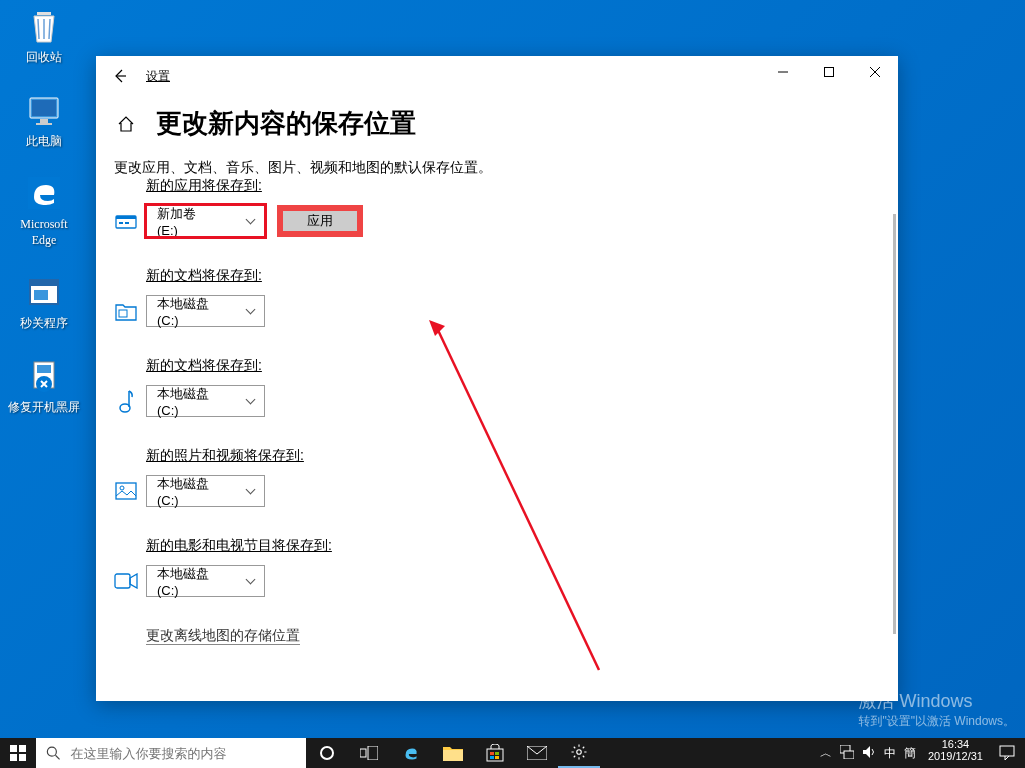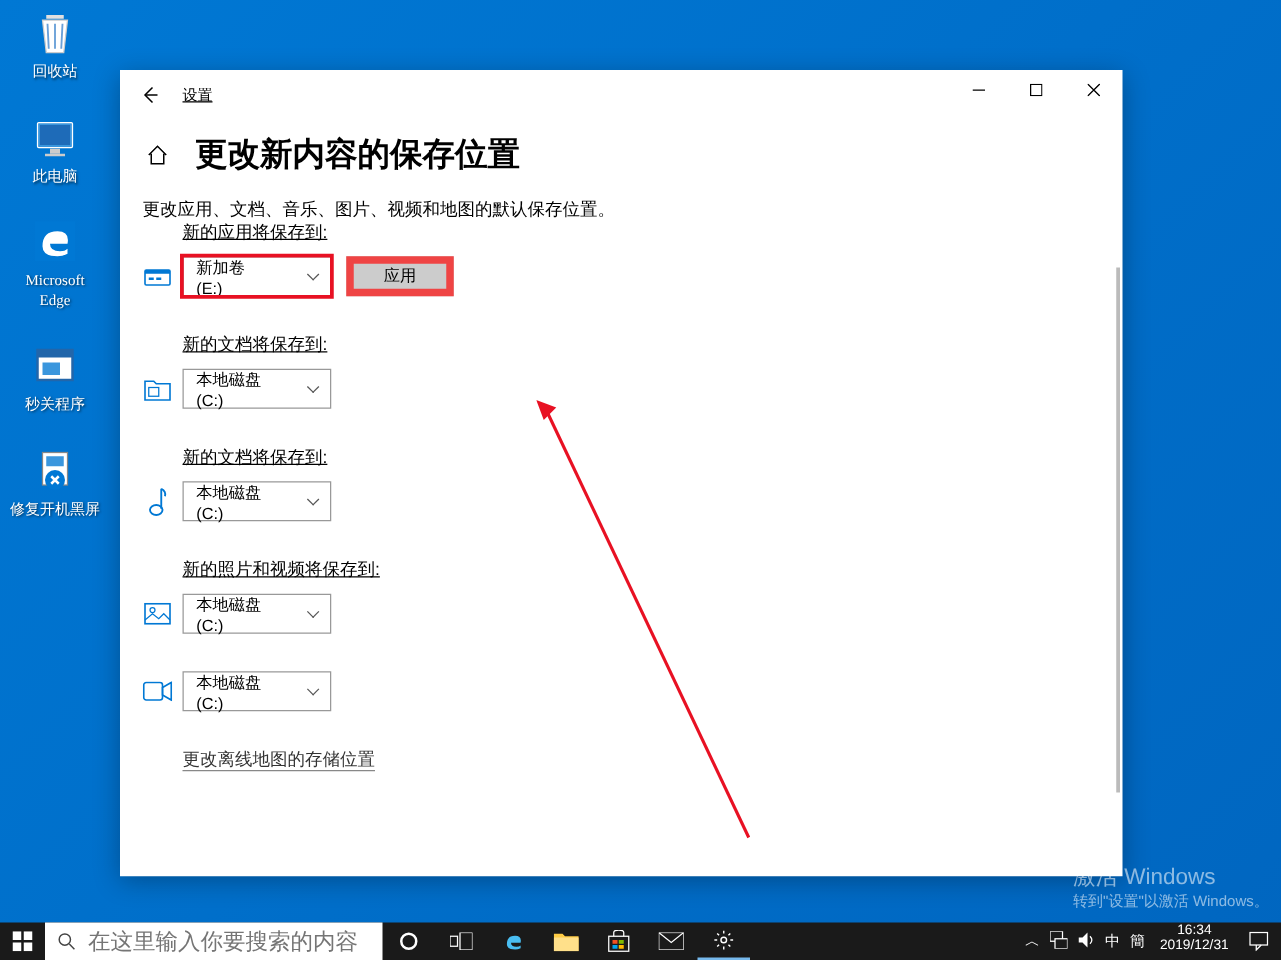--- a/index.html
+++ b/index.html
@@ -41,21 +41,21 @@
     .arrow-svg { position: absolute; left: 333px; top: 224px; pointer-events: none; }
 
     
     .watermark { position: absolute; right: 10px; bottom: 38px; color: rgba(255,255,255,.55); text-align: left; font-size: 12px; }
     .watermark .big { font-size: 18px; }
 
     
     .taskbar { position: absolute; bottom: 0; left: 0; width: 100%; height: 30px; background: #1a1a1a; display: flex; align-items: stretch; color: #fff; font-size: 12px; }
     .start { width: 36px; display: flex; align-items: center; justify-content: center; cursor: pointer; }
     .search-box { flex: 0 0 270px; background: #fff; display: flex; align-items: center; padding: 0 10px; color: #666; gap: 10px; }
-    .search-box input { border: none; outline: none; font-size: 18px; width: 100%; font-family: inherit; color: #333; }
+    .search-box input { border: none; outline: none; font-size: 13px; width: 100%; font-family: inherit; color: #333; }
     .task-btn { width: 42px; display: flex; align-items: center; justify-content: center; cursor: pointer; }
     .task-btn.active { border-bottom: 2px solid #76b9ed; }
     .task-btn .dot { display:inline-block; width:14px; height:14px; border:2px solid #fff; border-radius:50%;}
     .tray { margin-left: auto; display: flex; align-items: center; gap: 8px; padding: 0 6px; }
     .tray span { cursor: pointer; font-size: 12px; }
     .clock { text-align: center; line-height: 1.1; font-size: 11px; padding: 0 6px; cursor: pointer; }
     .notif { width: 36px; display: flex; align-items: center; justify-content: center; cursor: pointer; }
     .scroll-thumb { position: absolute; right: 2px; top: 118px; width: 3px; height: 420px; background: #bbb; }
   </style>
 </head>
@@ -215,20 +215,21 @@
                 <path d="M1 14 L7 9 L12 13 L16 9 L21 14" fill="none" stroke="#0078d4"></path>
               </svg>
             </div>
             <div class="combo">
               <span>本地磁盘 (C:)</span>
               <span class="chev"></span>
             </div>
           </div>
         </div>
         <div class="setting-group">
+          <div class="setting-label">新的电影和电视节目将保存到:</div>
           <div class="setting-row">
             <div class="save-icon">
               <svg width="24" height="16" viewBox="0 0 24 16">
                 <rect x="1" y="1" width="15" height="14" rx="2" fill="none" stroke="#0078d4" stroke-width="1.3"></rect>
                 <path d="M16 5 L23 1 L23 15 L16 11 Z" fill="none" stroke="#0078d4" stroke-width="1.3"></path>
               </svg>
             </div>
             <div class="combo">
               <span>本地磁盘 (C:)</span>
               <span class="chev"></span>

